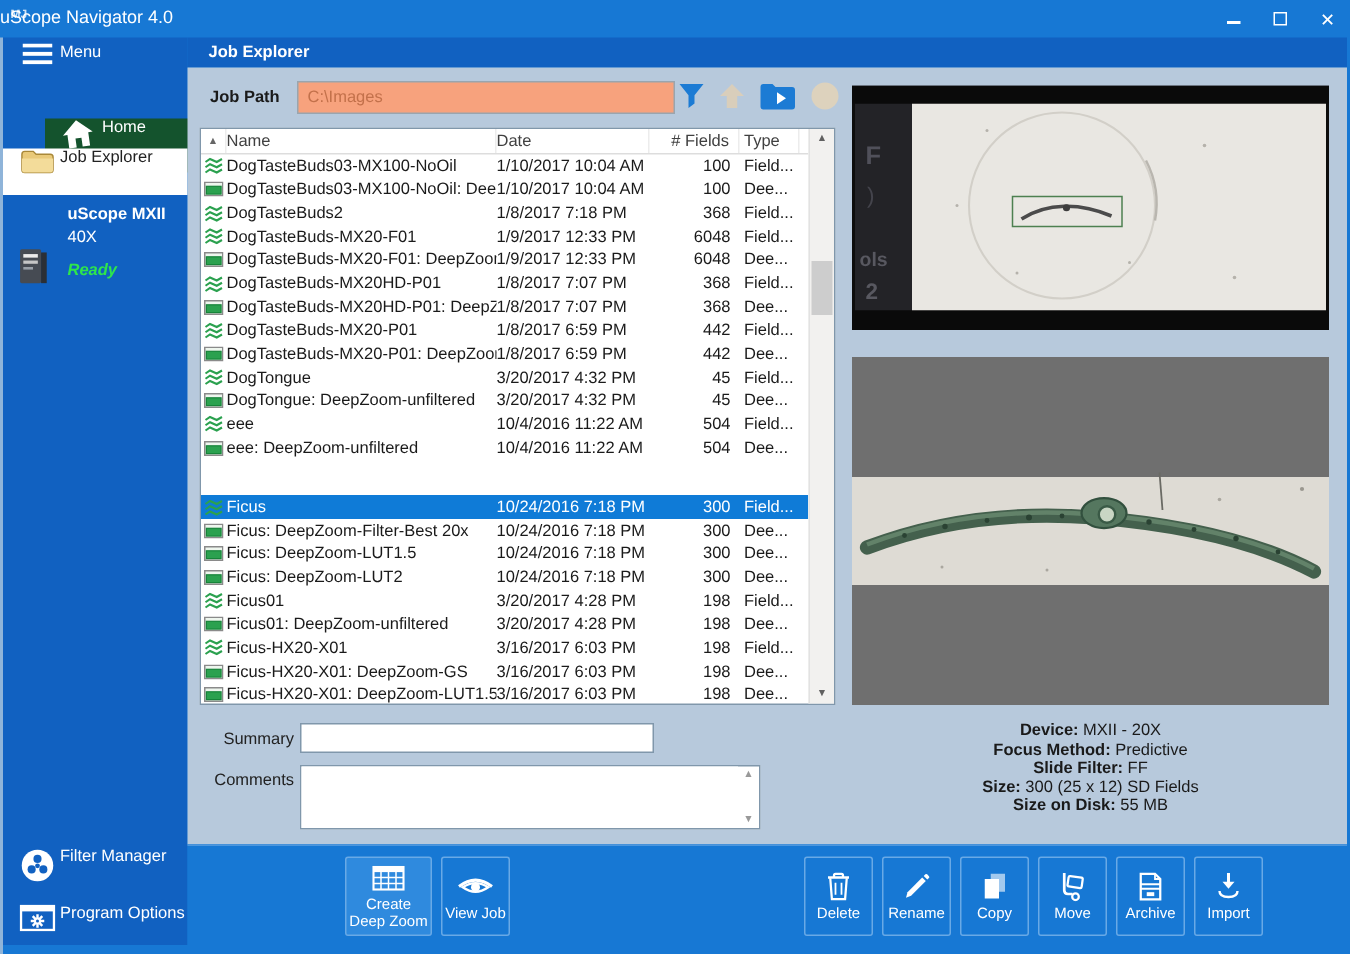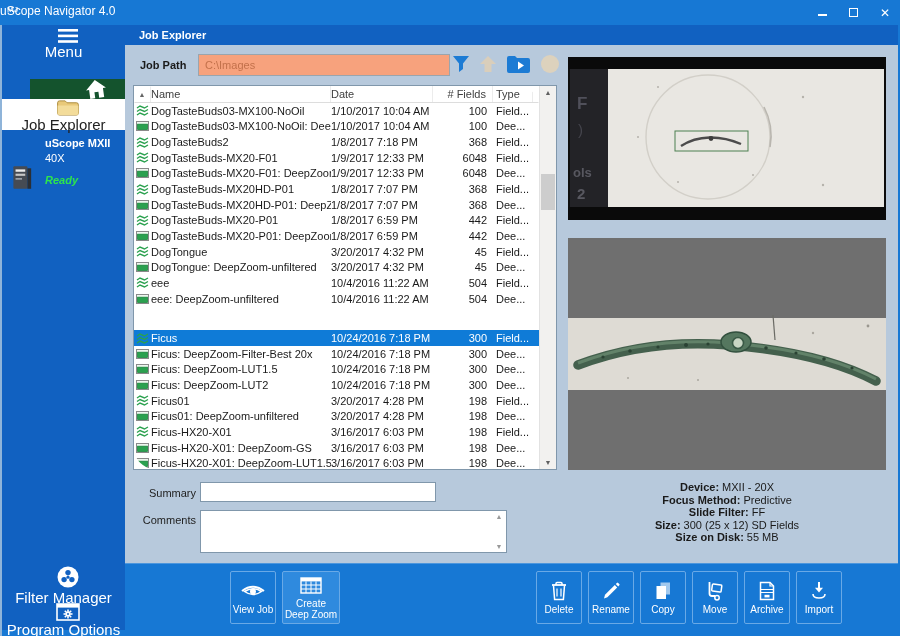--- a/index.html
+++ b/index.html
@@ -16,21 +16,21 @@
   .win-title { position:absolute; left:0; right:0; top:4px; text-align:left; color:#fff; font-size:12px; }
   .win-controls { position:absolute; right:10px; top:0; height:25px; display:flex; align-items:center; gap:22px; }
   .wc { color:#fff; font-size:10px; line-height:10px; cursor:default; }
   .wc-min { width:9px; border-top:2px solid #fff; height:0; margin-top:5px; }
   .wc-max { width:9px; height:9px; border:1.5px solid #fff; }
   .wc-close { font-size:12px; }
   
   .frame-left { position:absolute; left:0; top:25px; width:2px; bottom:0; background:#8fb4d9; }
   
   .sidebar { position:absolute; left:2px; top:25px; width:123px; height:605px; background:#1161c1; }
-  .side-item { position:absolute; left:0; width:100%; display:flex; align-items:center; color:#fff; font-size:15px; cursor:default;flex-direction:column; }
+  .side-item { position:absolute; left:0; width:100%; display:flex; color:#fff; font-size:11px; cursor:default; }
   .side-item .si-icon { width:30px; display:flex; justify-content:center; margin-left:8px; }
   .si-menu { top:4px; height:32px; }
   .si-home { top:54px; height:36px; background:#14532d;margin-left:28px; }
   .si-jobexp { top:74px; height:31px; background:#fff; color:#222; }
   .device-panel { position:absolute; top:105px; left:0; width:100%; height:96px; color:#fff; }
   .device-icon { position:absolute; left:8px; top:34px; }
   .device-name { position:absolute; left:43px; top:7px; font-size:11px; font-weight:bold; }
   .device-obj  { position:absolute; left:43px; top:22px; font-size:11px; }
   .device-status { position:absolute; left:43px; top:44px; font-size:11px; font-weight:bold; font-style:italic; color:#2ee54c; }
   .si-filtermgr { top:540px; height:36px; }
@@ -41,21 +41,21 @@
   
   .content { position:absolute; left:125px; top:45px; right:2px; height:518px; background:#b7c9dc; }
   .jp-label { position:absolute; left:15px; top:14px; font-size:11px; font-weight:bold; color:#1a1a1a;text-align:right; }
   .jp-input { position:absolute; left:73px; top:9px; width:252px; height:22px; background:#f7a27d;
     border:1px solid #9aa5ae; color:#c3714b; font-size:11px; padding:0 6px; font-family:inherit; outline:none; }
   .jp-icons { position:absolute; left:327px; top:8px; display:flex; align-items:center; gap:8px; }
   .jp-icons .ico { display:flex; align-items:center; justify-content:center; cursor:default; }
   
   .jobtable { position:absolute; left:8px; top:40px; width:424px; height:385px; background:#fff;
     border:1px solid #8097ab; display:flex; }
-  .tmain { width:405px; display:flex; flex-direction:column; overflow:hidden;border-radius:21px; }
+  .tmain { width:405px; display:flex; flex-direction:column; overflow:hidden; }
   .thead { display:flex; height:17px; align-items:center; font-size:11px; color:#404040; border-bottom:1px solid #ddd; flex:none; }
   .thead > span { border-right:1px solid #ececec; height:100%; display:flex; align-items:center; }
   .tbody { flex:1; overflow:hidden; }
   .trow { display:flex; height:15.65px; align-items:center; font-size:11px; color:#1a1a1a; cursor:default; }
   .trow.selected { background:#0f7bd7; color:#fff;margin-top:24px; }
   .c-icon { width:17px; display:flex; justify-content:center; flex:none; }
   .c-name { width:180px; white-space:nowrap; overflow:hidden; flex:none; }
   .c-date { width:102px; white-space:nowrap; overflow:hidden; flex:none; }
   .c-fields { width:60px; text-align:right; padding-right:6px; white-space:nowrap; flex:none; display:block; justify-content:flex-end; }
   .thead .c-fields { display:flex; }
@@ -614,39 +614,39 @@
       <div class="info-line"><b>Device:</b><span>MXII - 20X</span></div>
       <div class="info-line"><b>Focus Method:</b><span>Predictive</span></div>
       <div class="info-line"><b>Slide Filter:</b><span>FF</span></div>
       <div class="info-line"><b>Size:</b><span>300 (25 x 12) SD Fields</span></div>
       <div class="info-line"><b>Size on Disk:</b><span>55 MB</span></div>
     </div>
   </div>
 
   <div class="toolbar">
     <div class="tb-group tb-left">
+      <div class="tb-btn wide active">
+        <span class="tb-icon">
+          <svg width="22" height="17" viewBox="0 0 22 17">
+              <rect x="1" y="1" width="20" height="15" fill="none" stroke="#fff" stroke-width="1.4"></rect>
+              <rect x="1" y="1" width="20" height="3.4" fill="#fff"></rect>
+              <path d="M1 8 H21 M1 12 H21 M6 4.4 V16 M11 4.4 V16 M16 4.4 V16" stroke="#fff" stroke-width="1"></path>
+            </svg>
+        </span>
+        <span>Create Deep Zoom</span>
+      </div>
       <div class="tb-btn">
         <span class="tb-icon">
           <svg width="26" height="18" viewBox="0 0 26 18">
               <path d="M2 9 Q13 0.5 24 9" fill="none" stroke="#fff" stroke-width="2"></path>
               <path d="M4.5 9.5 Q13 4 21.5 9.5 Q13 15.5 4.5 9.5 Z" fill="none" stroke="#fff" stroke-width="1.5"></path>
               <circle cx="13" cy="9.5" r="3" fill="#fff"></circle>
             </svg>
         </span>
         <span>View Job</span>
-      </div>
-      <div class="tb-btn wide active">
-        <span class="tb-icon">
-          <svg width="22" height="17" viewBox="0 0 22 17">
-              <rect x="1" y="1" width="20" height="15" fill="none" stroke="#fff" stroke-width="1.4"></rect>
-              <rect x="1" y="1" width="20" height="3.4" fill="#fff"></rect>
-              <path d="M1 8 H21 M1 12 H21 M6 4.4 V16 M11 4.4 V16 M16 4.4 V16" stroke="#fff" stroke-width="1"></path>
-            </svg>
-        </span>
-        <span>Create Deep Zoom</span>
       </div>
     </div>
     <div class="tb-group tb-right">
       <div class="tb-btn">
         <span class="tb-icon">
           <svg width="18" height="20" viewBox="0 0 18 20">
               <path d="M2 4 H16" stroke="#fff" stroke-width="1.8"></path>
               <path d="M6 4 V2.6 Q6 1.6 7 1.6 H11 Q12 1.6 12 2.6 V4" fill="none" stroke="#fff" stroke-width="1.5"></path>
               <path d="M3.5 4.5 L4.6 18.4 H13.4 L14.5 4.5" fill="none" stroke="#fff" stroke-width="1.5"></path>
               <path d="M7 7.5 V15.5 M11 7.5 V15.5" stroke="#fff" stroke-width="1.2"></path>

